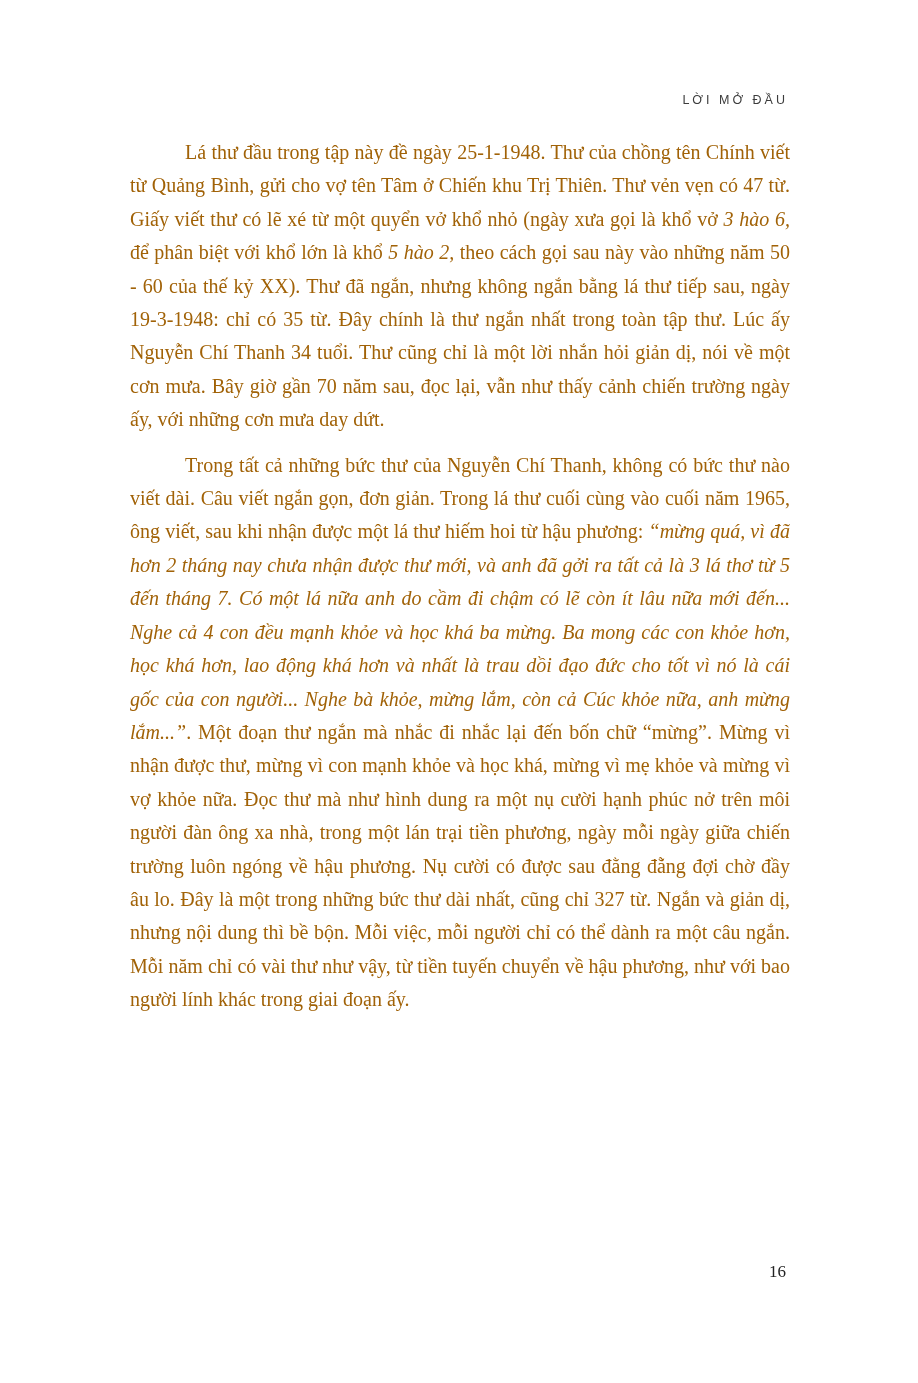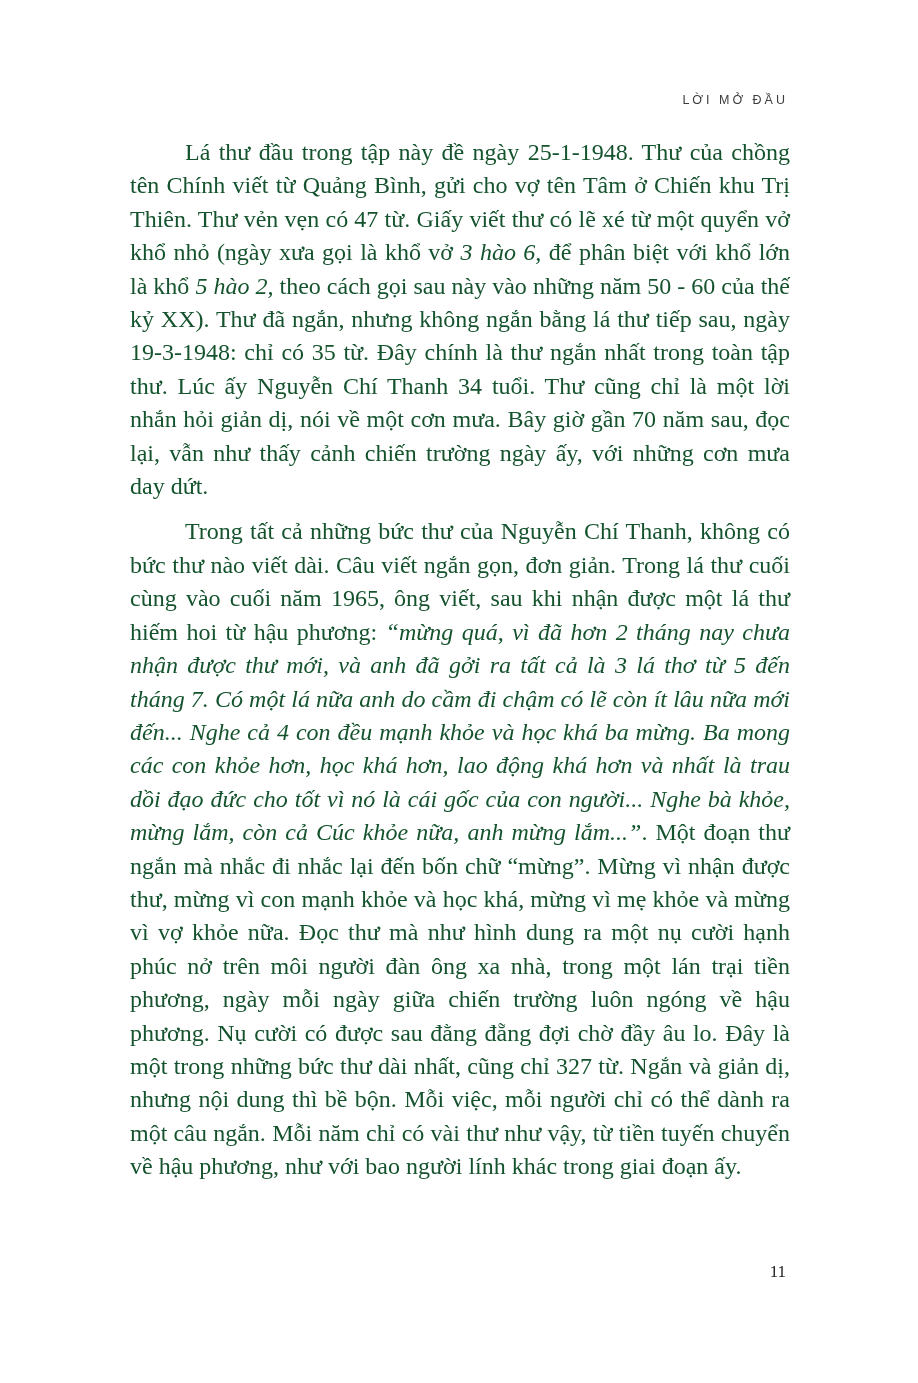--- a/index.html
+++ b/index.html
@@ -24,24 +24,24 @@
     font-size: 12.5px;
     letter-spacing: 3px;
     font-weight: 400;
     color: #3c3c3c;
   }
   .body-text {
     position: absolute;
     top: 136px;
     left: 130px;
     width: 660px;
-    font-size: 24px;
+    font-size: 20px;
     line-height: 33.4px;
     text-align: justify;
-    color: #14532d;
+    color: #a16207;
   }
   .body-text p {
     margin: 0 0 12px 0;
     text-indent: 55px;
   }
   .it {
     font-style: italic;
   }
   .page-number {
     position: absolute;
@@ -56,14 +56,14 @@
 <body>
 
 <div class="page">
   <div class="running-head">LỜI MỞ ĐẦU</div>
 
   <main class="body-text">
       <p><span>Lá thư đầu trong tập này đề ngày 25-1-1948. Thư của chồng tên Chính viết từ Quảng Bình, gửi cho vợ tên Tâm ở Chiến khu Trị Thiên. Thư vẻn vẹn có 47 từ. Giấy viết thư có lẽ xé từ một quyển vở khổ nhỏ (ngày xưa gọi là khổ vở </span><span class="it">3 hào 6,</span><span> để phân biệt với khổ lớn là khổ </span><span class="it">5 hào 2,</span><span> theo cách gọi sau này vào những năm 50 - 60 của thế kỷ XX). Thư đã ngắn, nhưng không ngắn bằng lá thư tiếp sau, ngày 19-3-1948: chỉ có 35 từ. Đây chính là thư ngắn nhất trong toàn tập thư. Lúc ấy Nguyễn Chí Thanh 34 tuổi. Thư cũng chỉ là một lời nhắn hỏi giản dị, nói về một cơn mưa. Bây giờ gần 70 năm sau, đọc lại, vẫn như thấy cảnh chiến trường ngày ấy, với những cơn mưa day dứt.</span></p>
       <p><span>Trong tất cả những bức thư của Nguyễn Chí Thanh, không có bức thư nào viết dài. Câu viết ngắn gọn, đơn giản. Trong lá thư cuối cùng vào cuối năm 1965, ông viết, sau khi nhận được một lá thư hiếm hoi từ hậu phương: </span><span class="it">“mừng quá, vì đã hơn 2 tháng nay chưa nhận được thư mới, và anh đã gởi ra tất cả là 3 lá thơ từ 5 đến tháng 7. Có một lá nữa anh do cầm đi chậm có lẽ còn ít lâu nữa mới đến... Nghe cả 4 con đều mạnh khỏe và học khá ba mừng. Ba mong các con khỏe hơn, học khá hơn, lao động khá hơn và nhất là trau dồi đạo đức cho tốt vì nó là cái gốc của con người... Nghe bà khỏe, mừng lắm, còn cả Cúc khỏe nữa, anh mừng lắm...”</span><span>. Một đoạn thư ngắn mà nhắc đi nhắc lại đến bốn chữ “mừng”. Mừng vì nhận được thư, mừng vì con mạnh khỏe và học khá, mừng vì mẹ khỏe và mừng vì vợ khỏe nữa. Đọc thư mà như hình dung ra một nụ cười hạnh phúc nở trên môi người đàn ông xa nhà, trong một lán trại tiền phương, ngày mỗi ngày giữa chiến trường luôn ngóng về hậu phương. Nụ cười có được sau đằng đẵng đợi chờ đầy âu lo. Đây là một trong những bức thư dài nhất, cũng chỉ 327 từ. Ngắn và giản dị, nhưng nội dung thì bề bộn. Mỗi việc, mỗi người chỉ có thể dành ra một câu ngắn. Mỗi năm chỉ có vài thư như vậy, từ tiền tuyến chuyển về hậu phương, như với bao người lính khác trong giai đoạn ấy.</span></p>
     </main>
 
-  <div class="page-number">11</div>
+  <div class="page-number">16</div>
 </div>
 
 </body></html>

